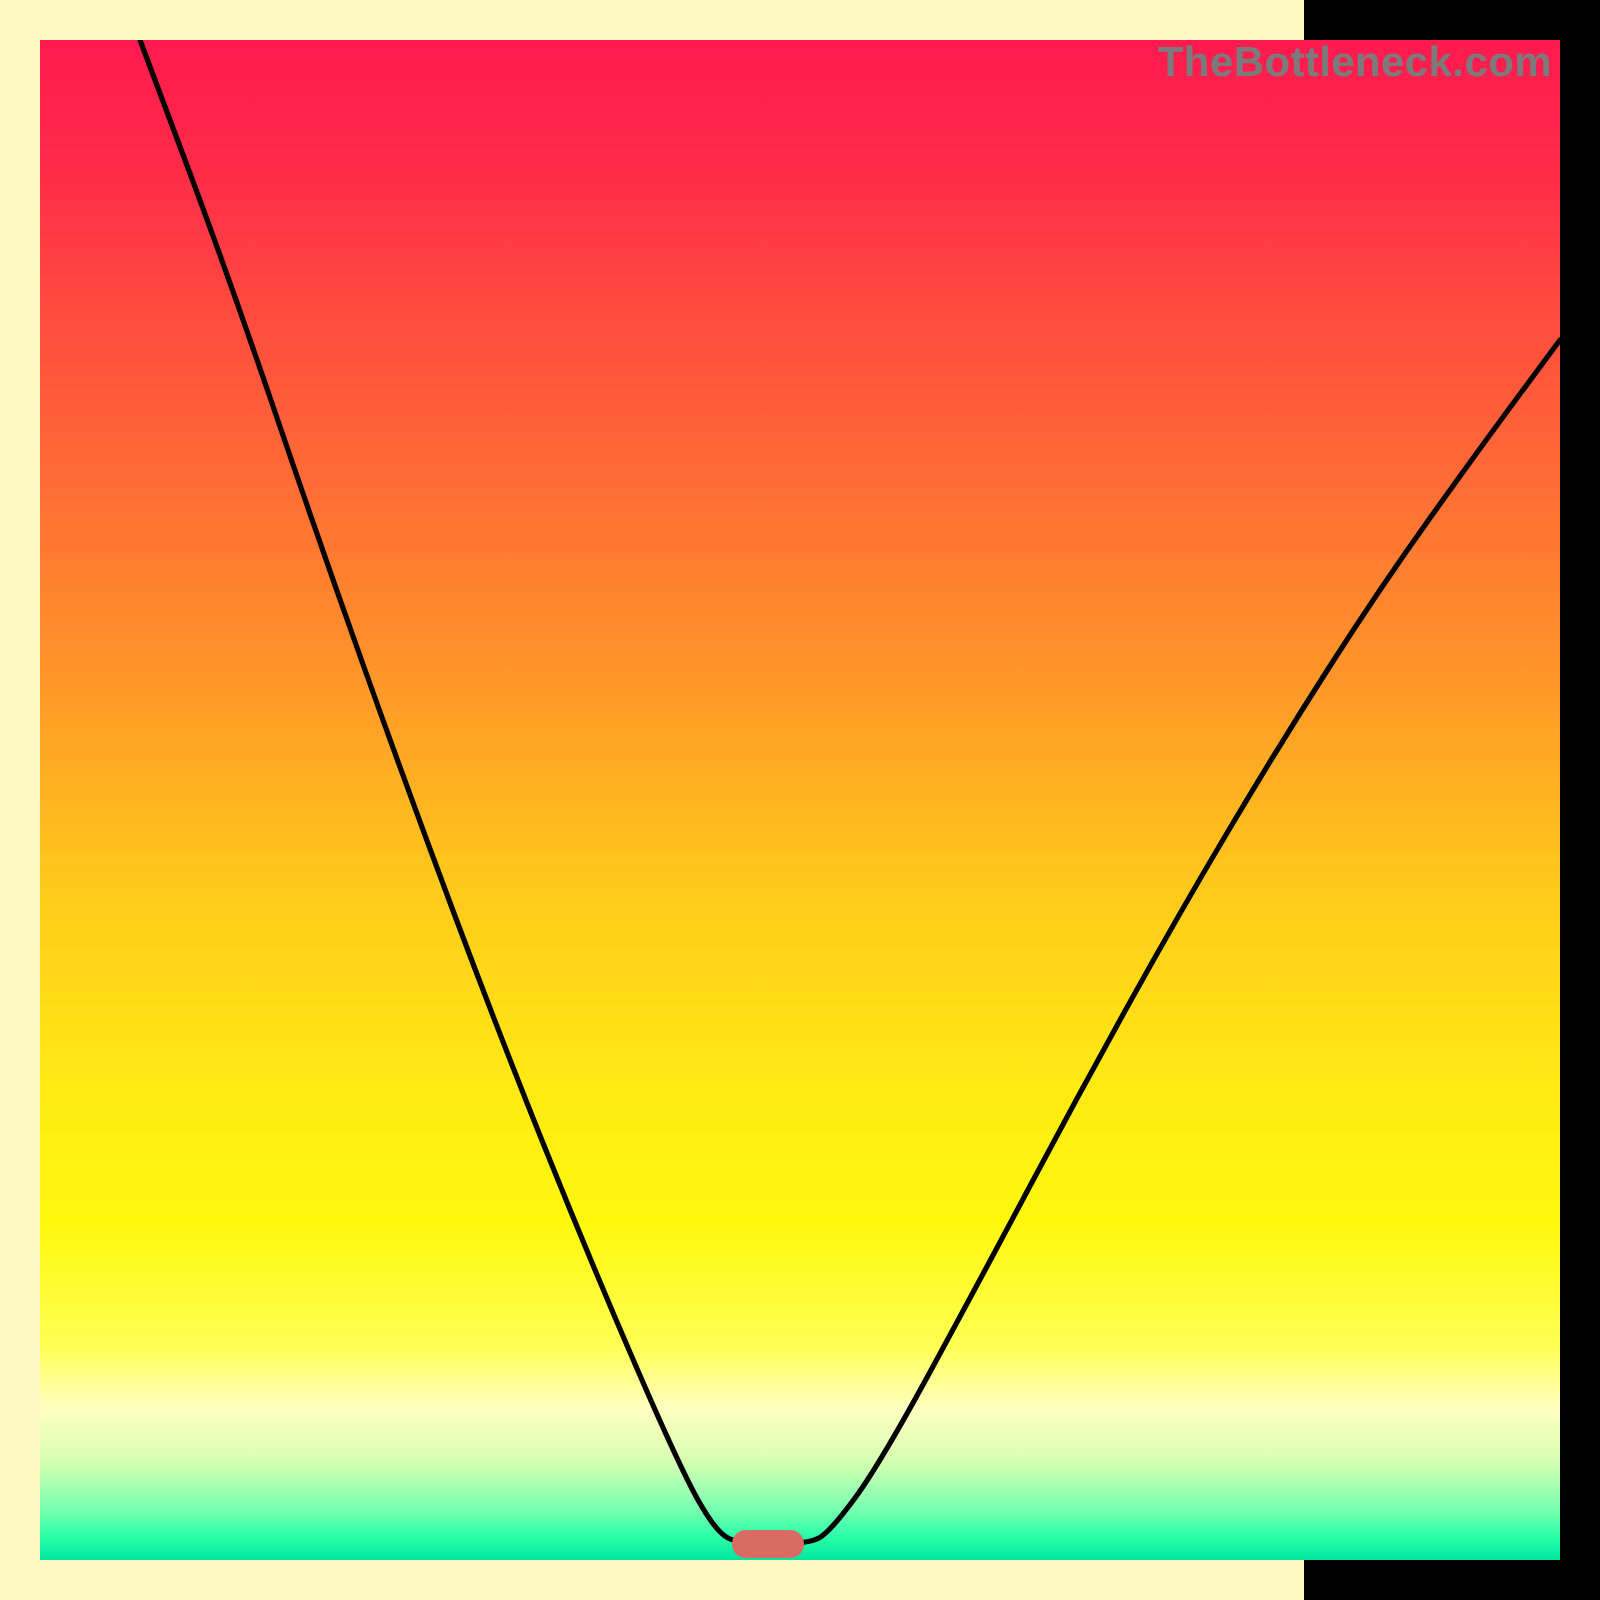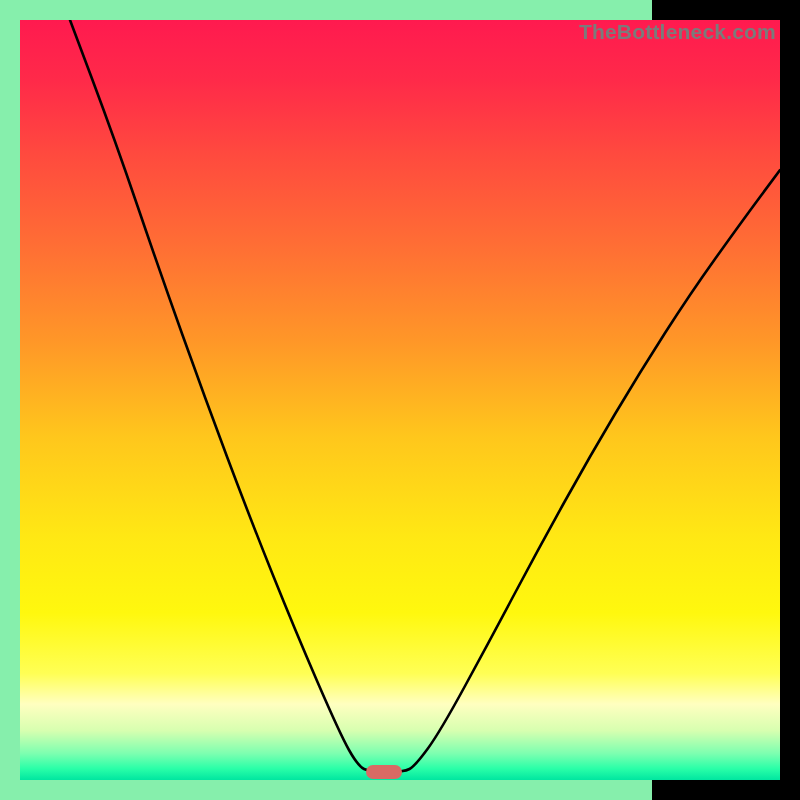--- a/index.html
+++ b/index.html
@@ -1,21 +1,21 @@
 <!DOCTYPE html>
 <html><head>
 <meta charset="utf-8">
 <style>
   * { margin: 0; padding: 0; box-sizing: border-box; }
   html, body { width: 800px; height: 800px; overflow: hidden; background: #000; }
   .frame {
     position: relative;
     width: 652px;
     height: 800px;
-    background: #86efac;
+    background: #fef9c3;
   }
   .plot-area {
     position: absolute;
     left: 20px;
     top: 20px;
     width: 760px;
     height: 760px;
     overflow: hidden;
   }
   .gradient {

